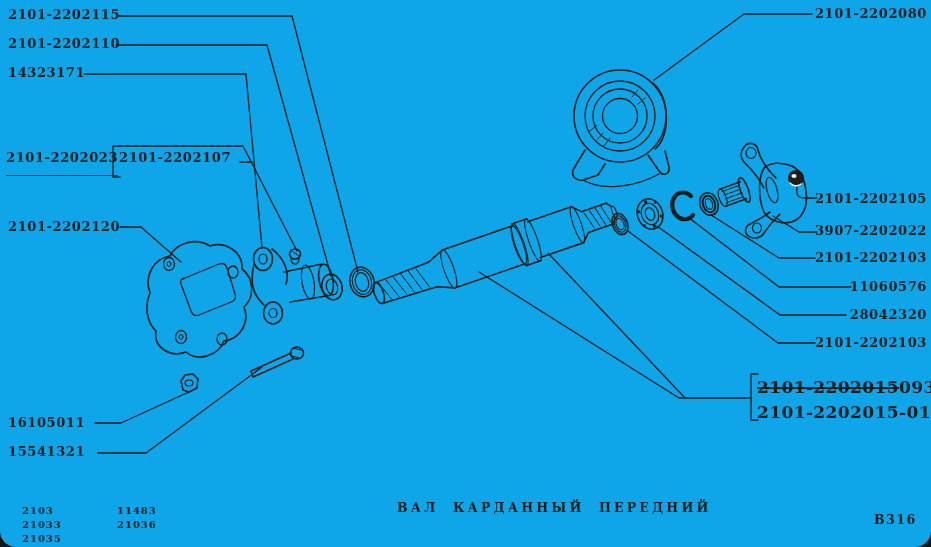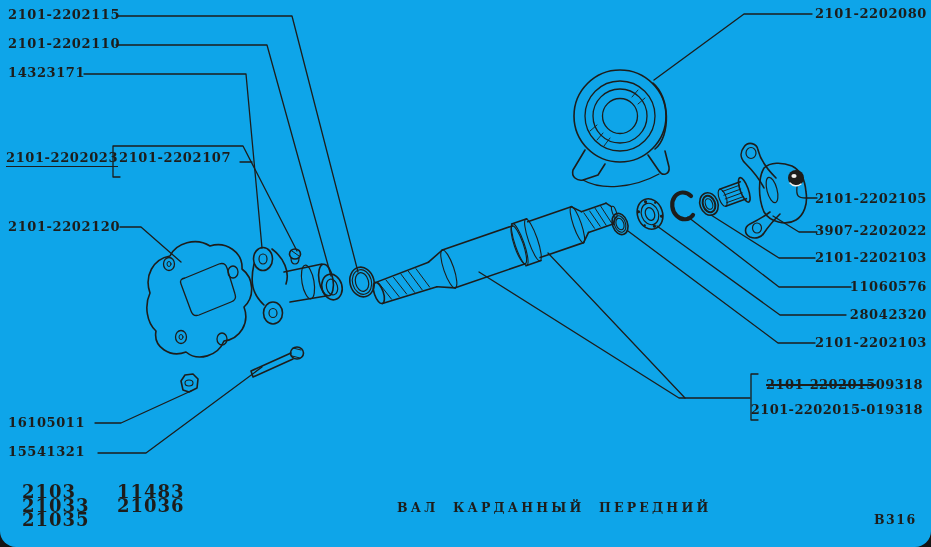--- a/index.html
+++ b/index.html
@@ -7,27 +7,27 @@
   .page{
     position:relative;width:931px;height:547px;background:#0ea5e9;
     border-radius:0 0 16px 16px;overflow:hidden;color:#1d1d1b;
   }
   .page svg{position:absolute;left:0;top:0;}
   .callout{
     position:absolute;font-size:13px;font-weight:bold;letter-spacing:0.6px;
     white-space:nowrap;line-height:15px;
   }
   .r{right:4px;}
-  .underline{border-bottom:1.6px solid #1d1d1b;padding-bottom:1px;}
+  .underline{border-bottom:1.6px solid #1d1d1b;padding-bottom:10px;}
   .vrow{
-    position:absolute;left:757px;width:166px;display:flex;justify-content:flex-end;
-    font-size:13px;font-weight:bold;letter-spacing:0.4px;white-space:nowrap;
+    position:absolute;left:757px;width:166px;display:flex;justify-content:space-between;
+    font-size:17px;font-weight:bold;letter-spacing:0.4px;white-space:nowrap;
   }
   .strike{text-decoration:line-through;text-decoration-thickness:1.5px;}
-  .models{position:absolute;font-size:18px;font-weight:bold;letter-spacing:1px;line-height:14px;}
+  .models{position:absolute;font-size:10px;font-weight:bold;letter-spacing:1px;line-height:14px;margin-top:19px;}
   .title{
     position:absolute;left:397px;top:500px;font-size:12.5px;font-weight:bold;
     letter-spacing:3.2px;word-spacing:7px;white-space:nowrap;
   }
   .sheet{position:absolute;left:874px;top:512px;font-size:12.5px;font-weight:bold;letter-spacing:1.5px;}
 </style>
 </head>
 <body>
 
 <div class="page">

